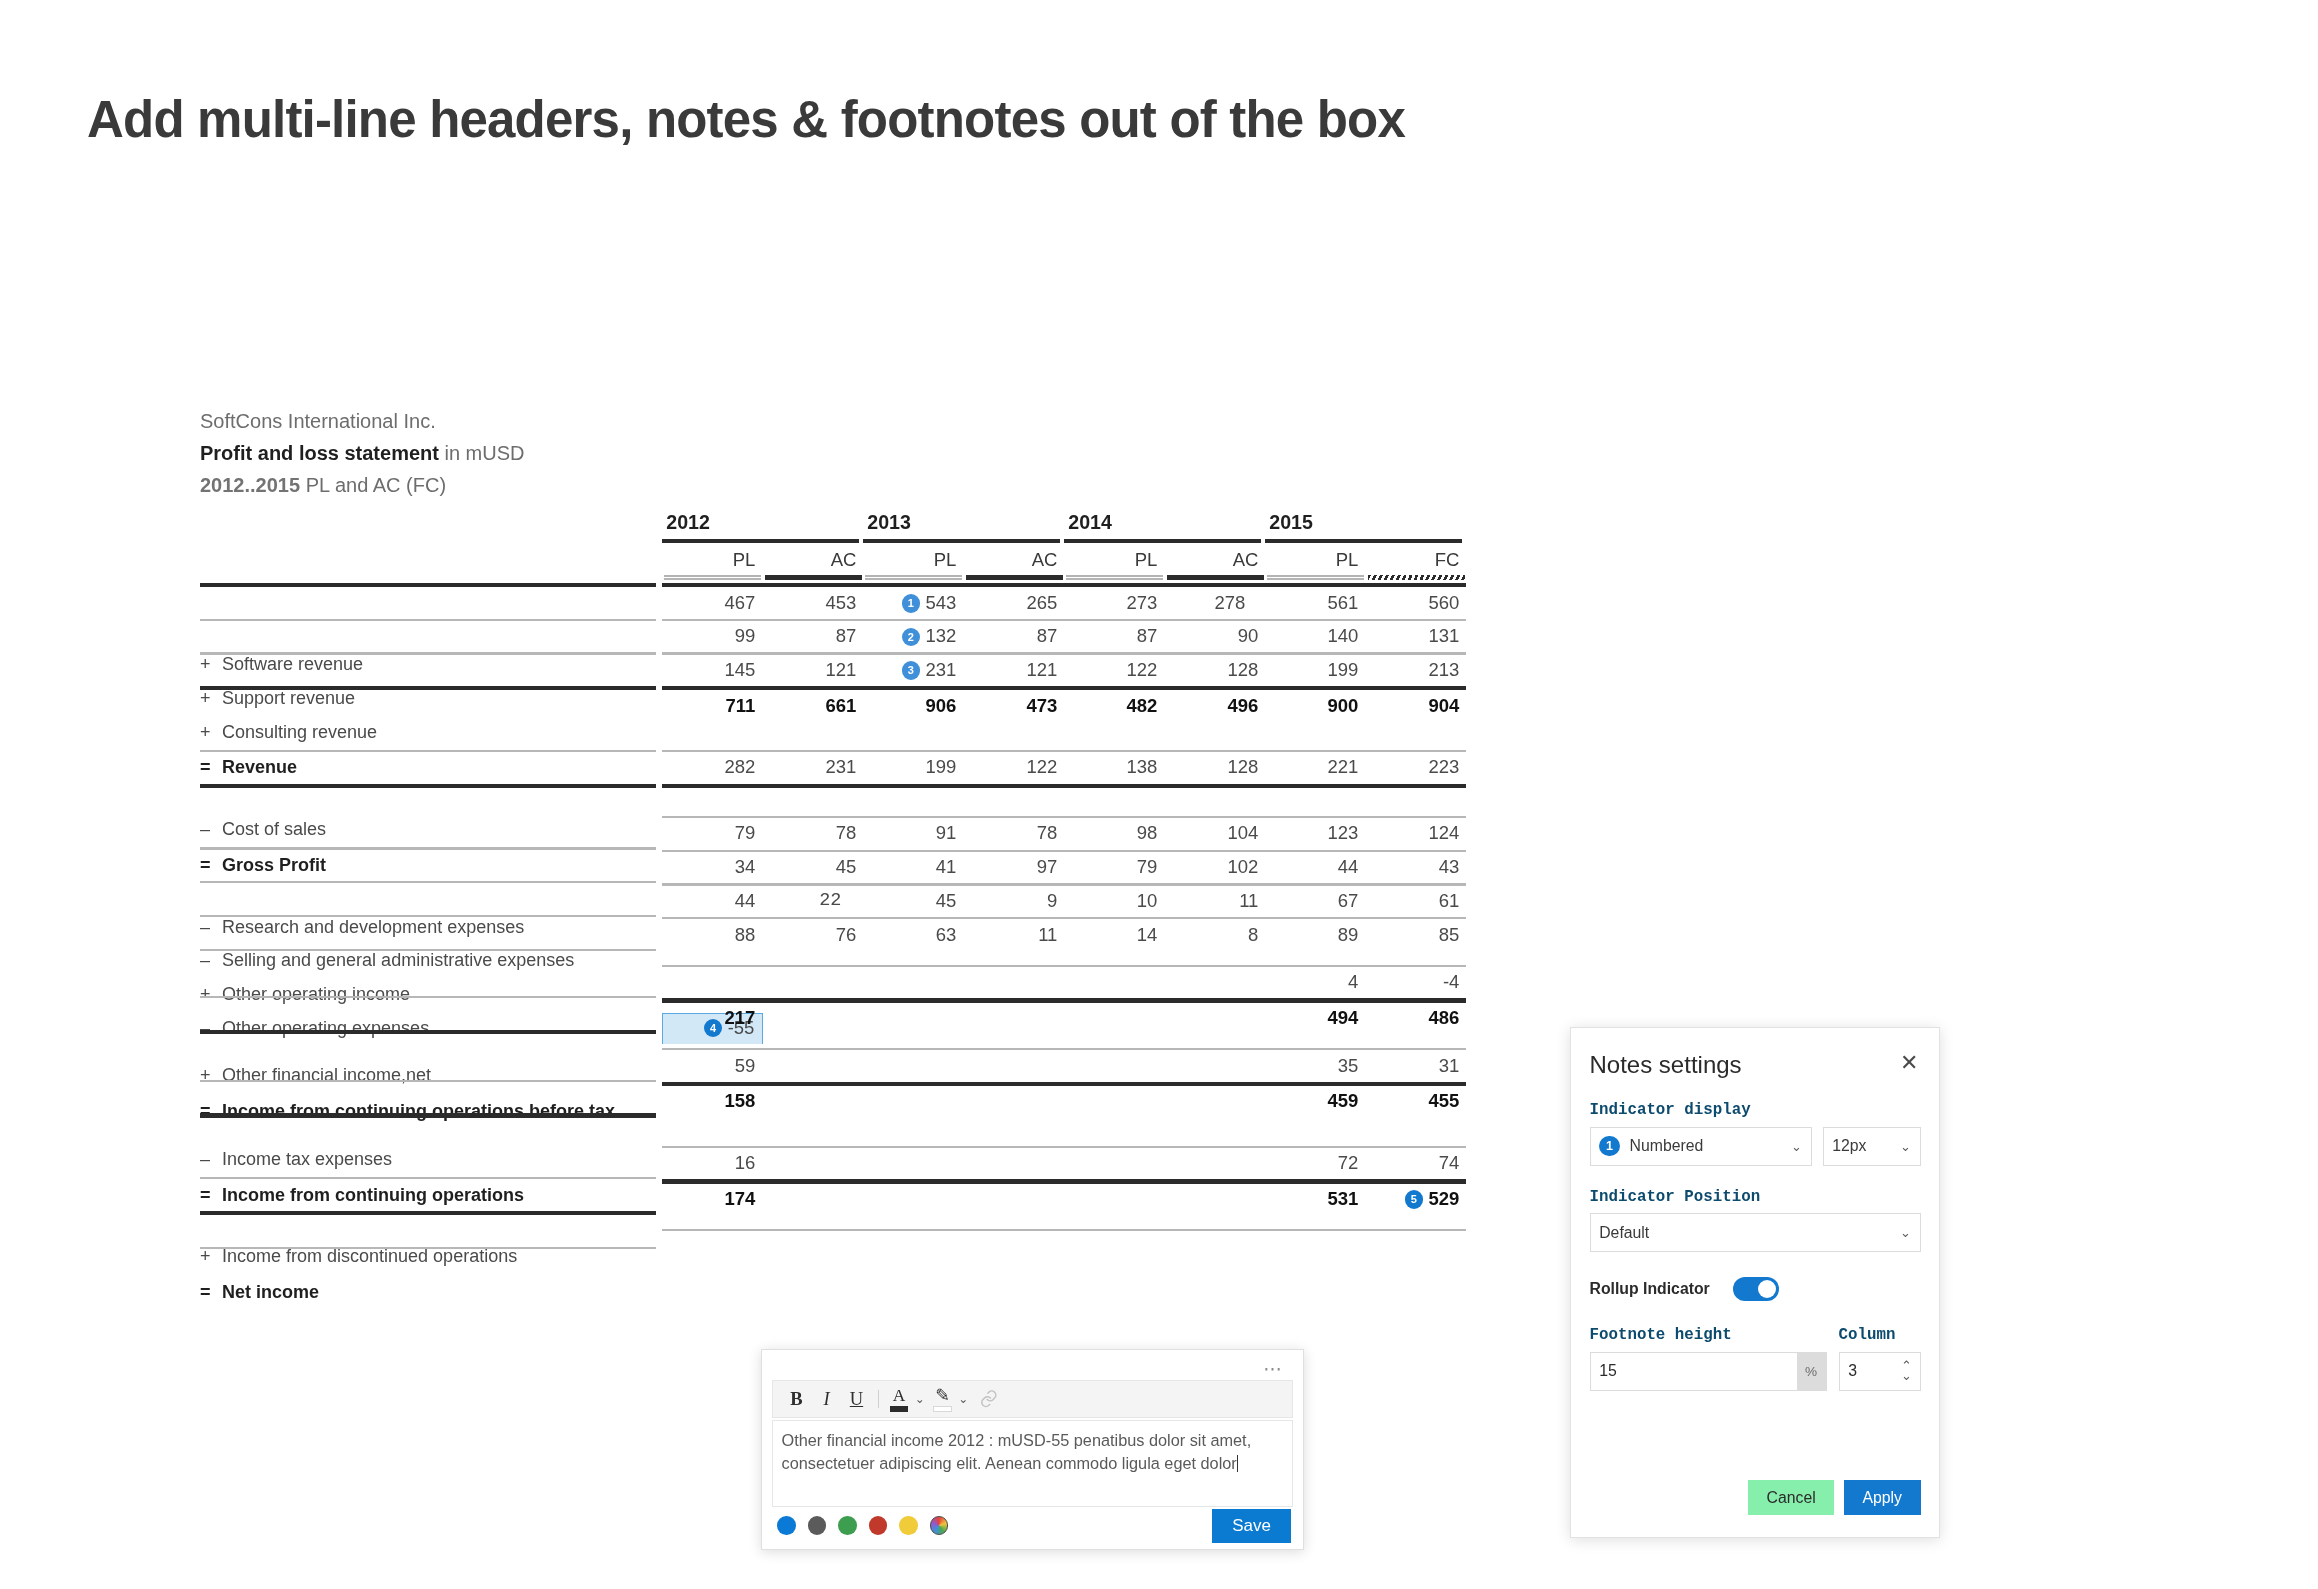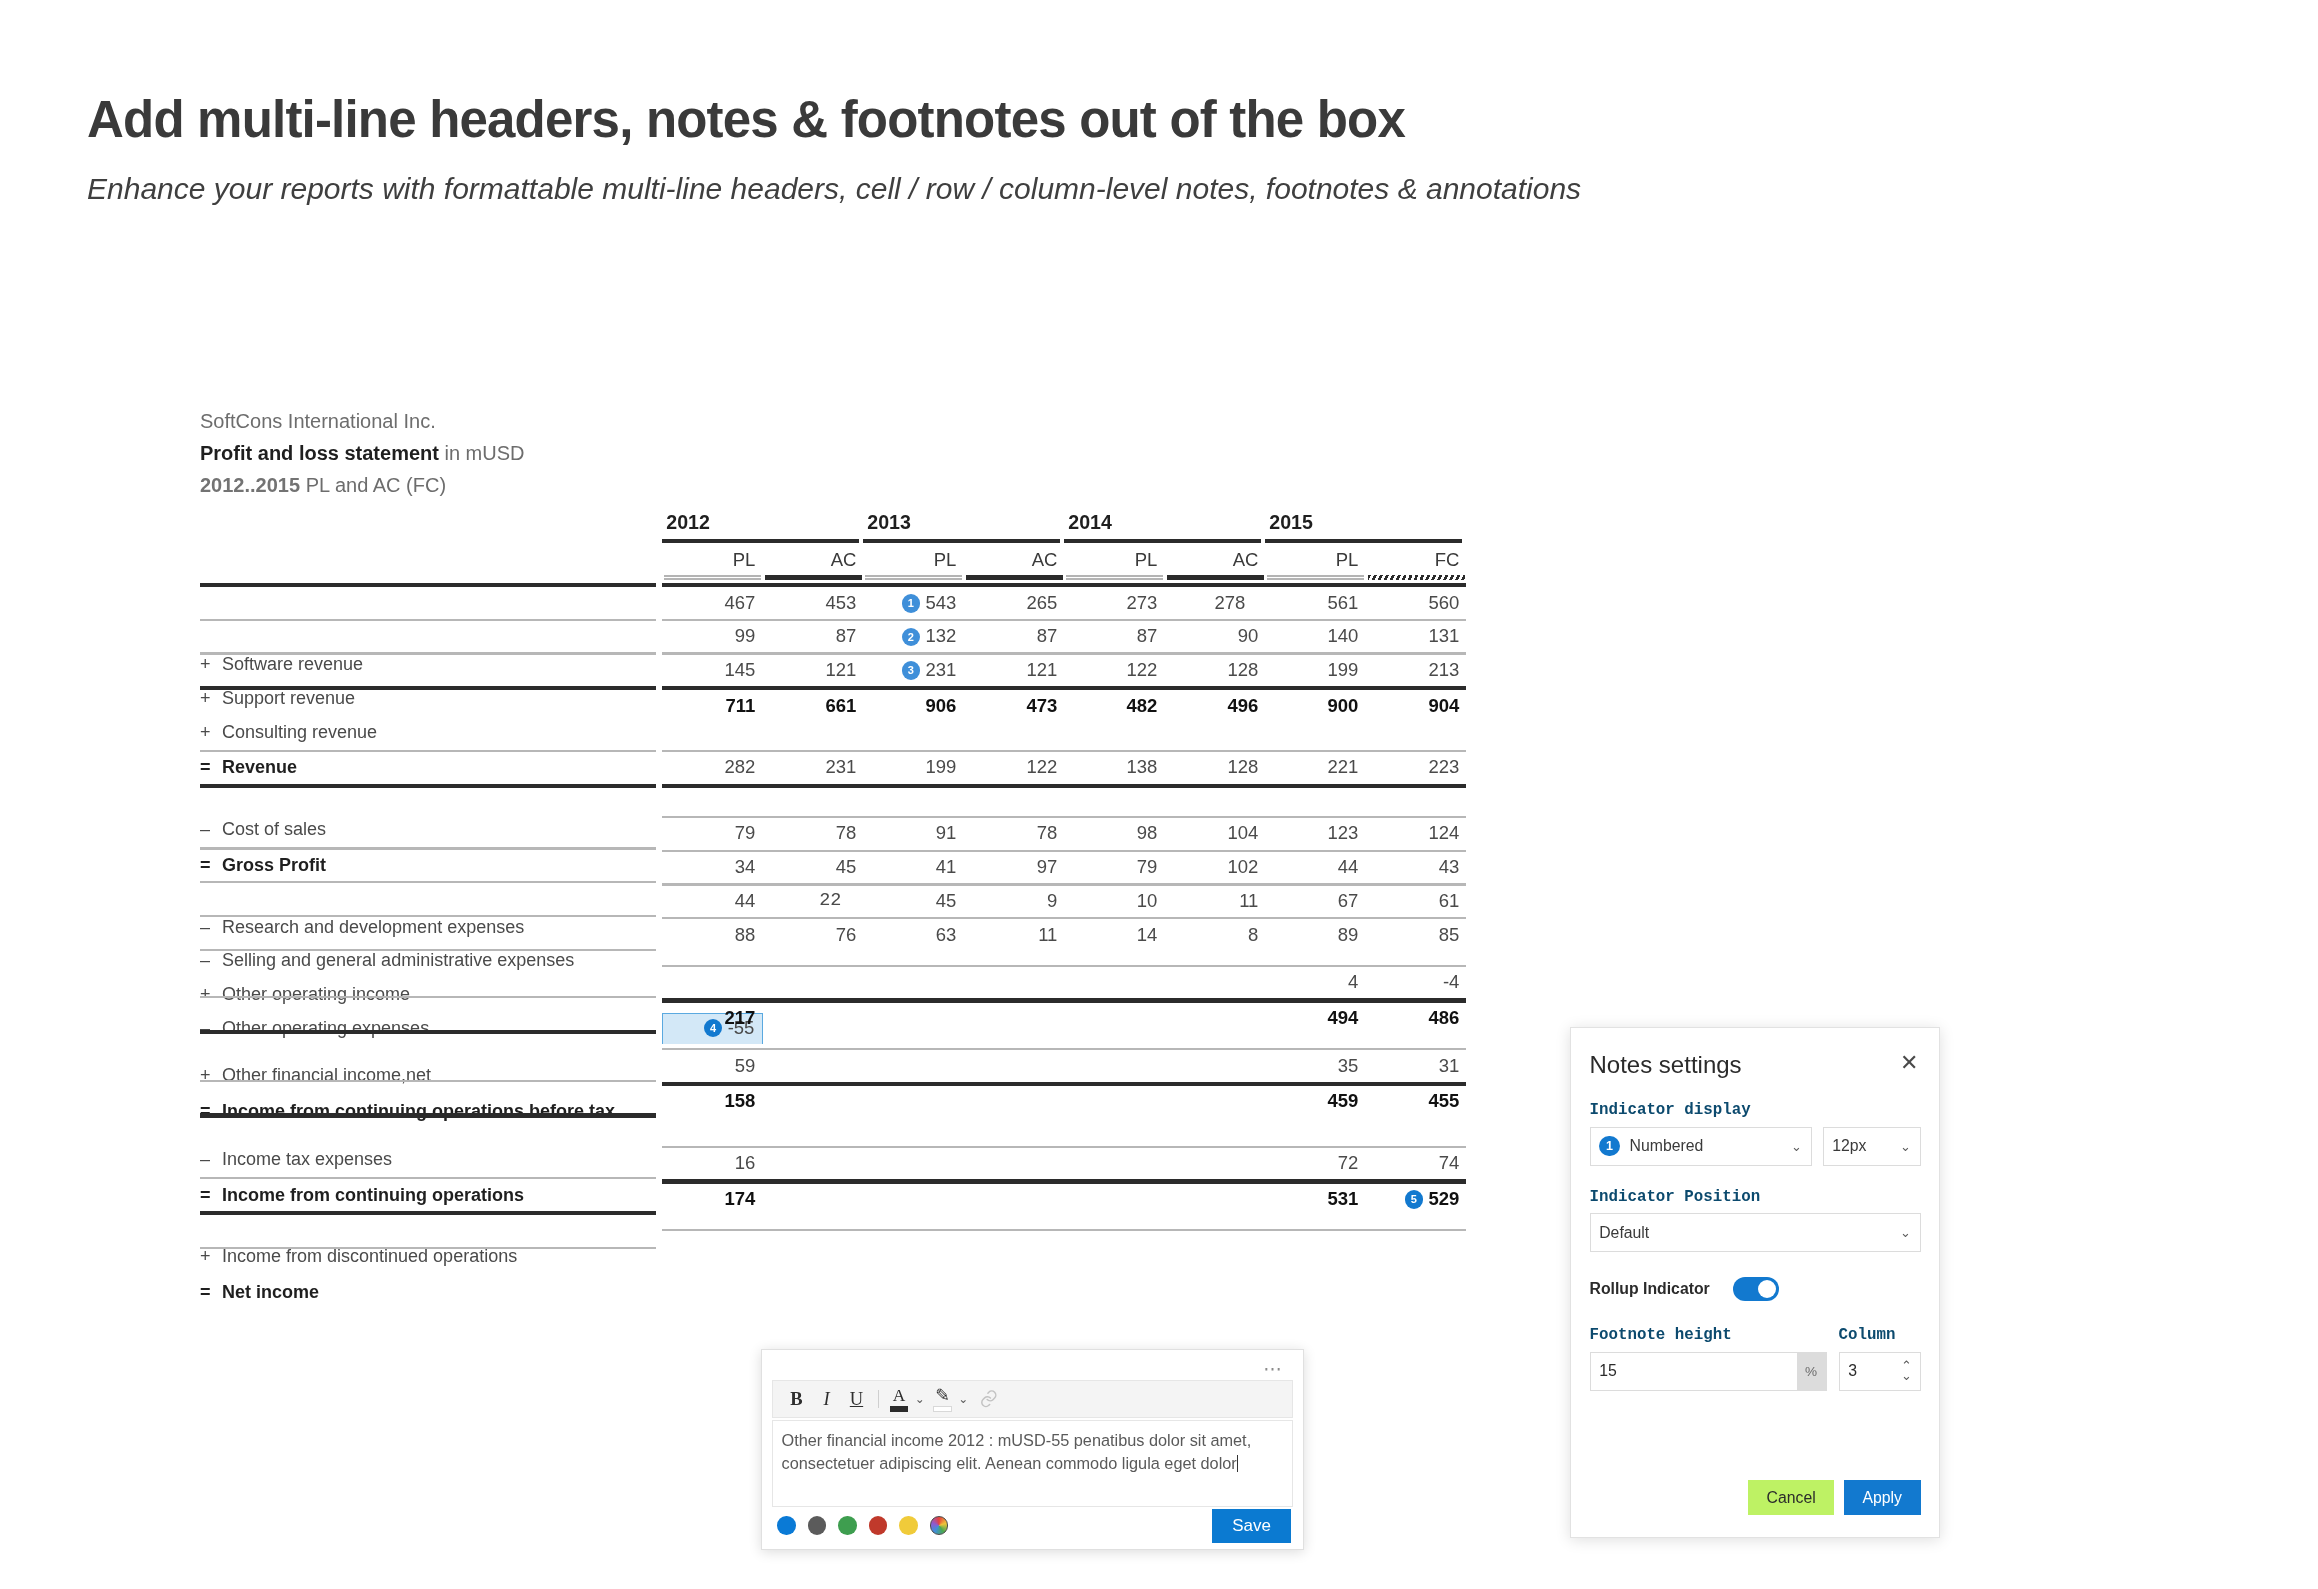--- a/index.html
+++ b/index.html
@@ -195,29 +195,28 @@
   .inp .suffix {
     position: absolute; right: 0; top: 0; bottom: 0; width: 29px; background: #dcdcdc;
     display: flex; align-items: center; justify-content: center; font-size: 13.6px; color: #6b6b6b;
   }
   .spin { position: absolute; right: 7.6px; top: 50%; transform: translateY(-50%);
           display: flex; flex-direction: column; line-height: .78; font-size: 13px; color: #5c5c5c; }
 
   .panel-actions { position: absolute; right: 18.5px; bottom: 22px; display: flex; gap: 9.8px; }
   .btn { height: 35px; padding: 0 18.5px; display:flex; align-items:center; justify-content:center;
          font-size: 15.8px; }
-  .btn.cancel { background: #bef264; color: #2b2b2b; }
+  .btn.cancel { background: #86efac; color: #2b2b2b; }
   .btn.apply { background: #1279cf; color: #fff; }
 </style>
 </head>
 <body>
 
 <div class="slide-head">
   <div class="slide-title">Add multi-line headers, notes &amp; footnotes out of the box</div>
-  <div class="slide-sub">Enhance your reports with formattable multi-line headers, cell / row / column-level notes, footnotes &amp; annotations</div>
 </div>
 
 <div class="report">
 
   <div class="rep-head">
     <div class="l1">SoftCons International Inc.</div>
     <div class="l2"><b>Profit and loss statement</b><span> in mUSD</span></div>
     <div class="l3"><b>2012..2015</b><span> PL and AC (FC)</span></div>
   </div>
 

